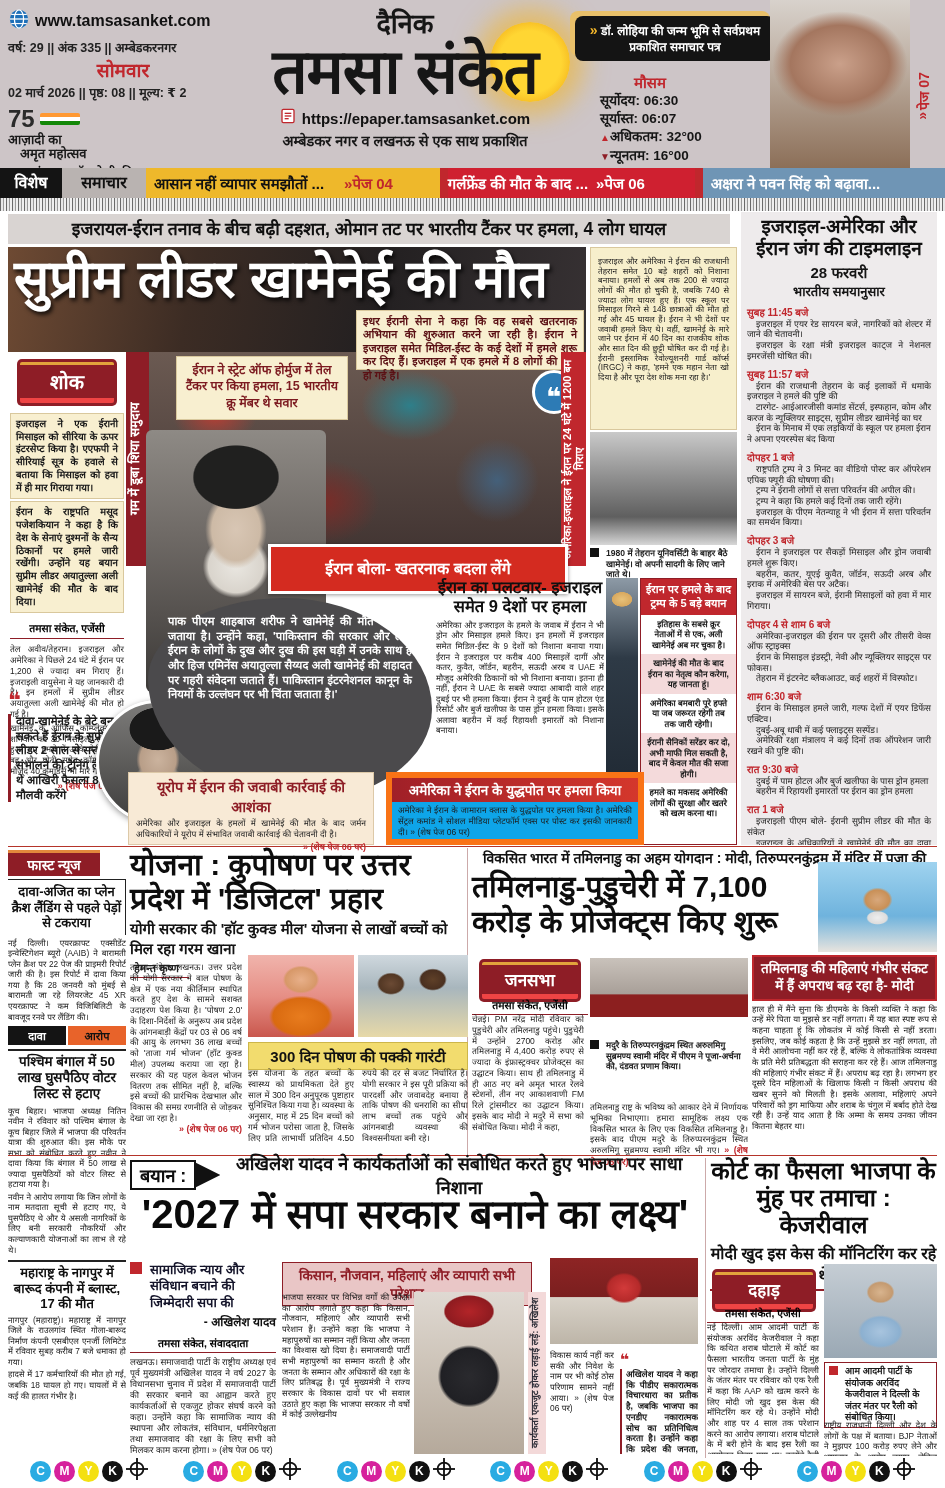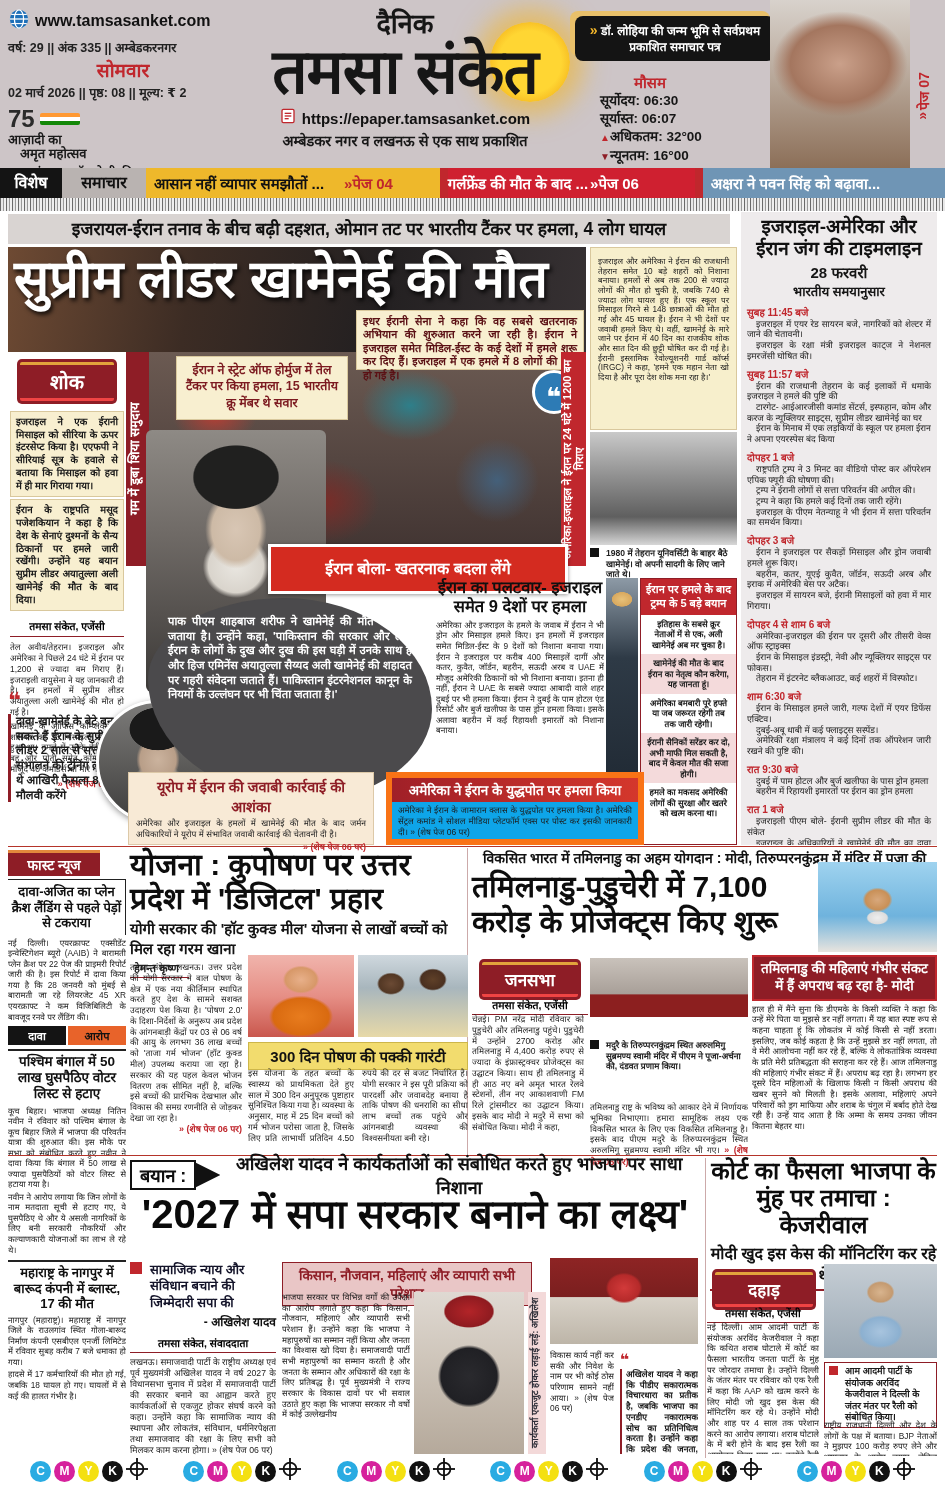--- a/index.html
+++ b/index.html
@@ -6,21 +6,21 @@
   #page{position:relative;width:945px;height:1488px;margin:0 auto;background:#fff;overflow:hidden}
   .abs{position:absolute;box-sizing:border-box}
   .j{text-align:justify}
   .c{text-align:center}
   .b{font-weight:bold}
   .red{color:#c0272d}.maroon{color:#8e1d26}.wh{color:#fff}
   .body-sm{font-size:8.5px;line-height:1.27;color:#1c1c1c}
   .jump{color:#c0272d;font-weight:bold}
   .cream{background:#f8efd0;border:1px solid #d9c89d}
   .label-box{background:#8e1d26;color:#fff;text-align:center;font-weight:bold;
-    border-top:3px solid #e3a33c;border-bottom:3px solid #ef4444;box-shadow:0 0 0 3px #8e1d26;border-radius:2px}
+    border-top:3px solid #e3a33c;border-bottom:5px solid #ef4444;box-shadow:0 0 0 3px #8e1d26;border-radius:2px}
   .vt{writing-mode:vertical-rl;transform:rotate(180deg)}
   .photo{background:#999}
   .cap-sq{display:inline-block;width:9px;height:9px;background:#111;margin-right:4px;vertical-align:middle;flex:0 0 auto}
   .tl-time{color:#c0272d;font-weight:bold;font-size:10px;margin-top:5px}
   .tl-item{font-size:8.8px;line-height:1.22;text-align:justify;text-indent:9px;color:#1c1c1c}
   .q5{font-size:8.4px;line-height:1.25;font-weight:bold;padding:4px 5px;color:#1c1c1c;text-align:center}
   .q5:nth-child(odd){background:#f4dadb}
   .mark-c{display:inline-flex;width:21px;height:21px;border-radius:50%;color:#fff;font-weight:bold;font-size:12px;align-items:center;justify-content:center;margin-right:3px}
   .hero-bg{background:linear-gradient(100deg,#6e4a33 0%,#3c2c24 30%,#232021 60%,#3a3436 100%)}
   .crowd-bg{background:
@@ -104,21 +104,21 @@
   </div>
 
   <div class="abs" style="left:0;top:168px;width:945px;height:30px;display:flex;align-items:stretch;background:#e9e4e2;">
     <div class="b wh c" style="background:#141414;width:62px;font-size:16px;line-height:30px;">विशेष</div>
     <div class="b c" style="background:#b9b3b1;color:#111;width:84px;font-size:16px;line-height:30px;">समाचार</div>
     <div style="background:#eeb82b;flex:1.35;display:flex;align-items:center;padding:0 8px;gap:20px;">
       <span class="b" style="font-size:15px;color:#111;">आसान नहीं व्यापार समझौतों ...</span>
       <span class="b" style="font-size:15px;color:#c0272d;">»पेज 04</span>
     </div>
     <div style="width:8px;background:#c0272d;"></div>
-    <div style="background:#cf2030;flex:1.2;display:flex;align-items:center;padding:0 0;gap:2px;">
+    <div style="background:#cf2030;flex:1.2;display:flex;align-items:center;padding:0 0;gap:8px;">
       <span class="b wh" style="font-size:15px;">गर्लफ्रेंड की मौत के बाद ...</span>
       <span class="b wh" style="font-size:15px;">»पेज 06</span>
     </div>
     <div style="width:8px;background:#c0272d;"></div>
     <div style="background:#6f95b5;flex:1.1;display:flex;align-items:center;padding:0 8px;">
       <span class="b wh" style="font-size:15px;">अक्षरा ने पवन सिंह को बढ़ावा...</span>
     </div>
   </div>
   <div class="abs" style="left:0;top:198px;width:945px;height:13px;background:repeating-linear-gradient(90deg,#6a6a6a 0 1px,#e8e8e8 1px 3px,#9a9a9a 3px 4px,#f0f0f0 4px 6px);"></div>
 

